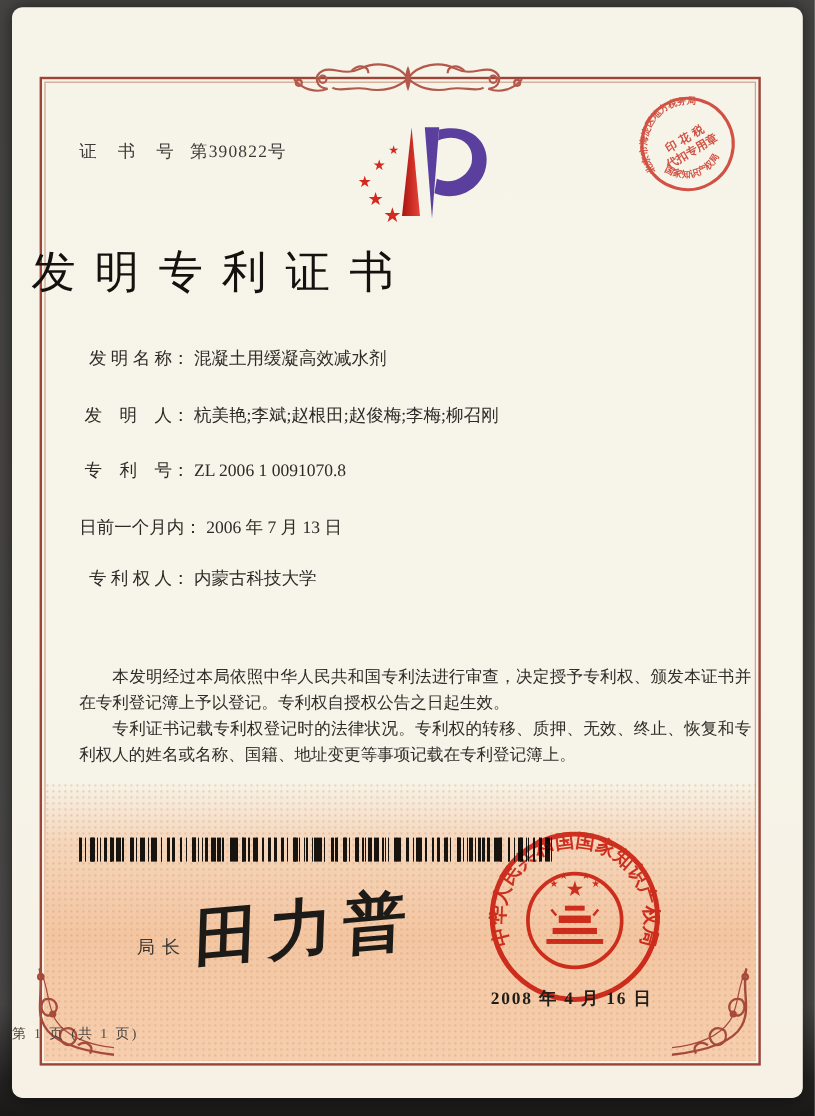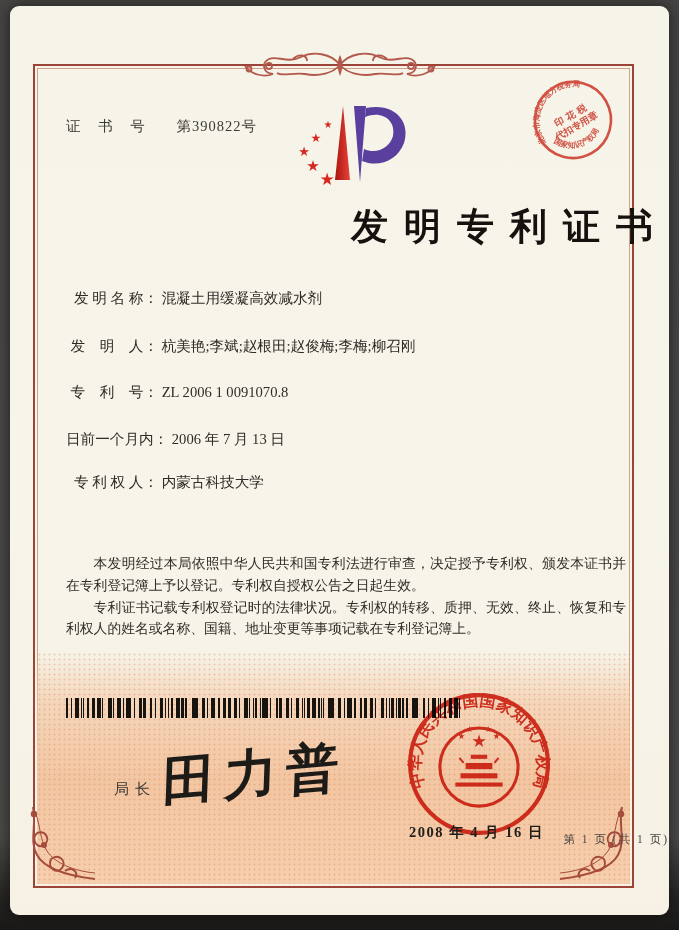--- a/index.html
+++ b/index.html
@@ -15,45 +15,45 @@
   .band{position:absolute;left:2px;right:2px;bottom:2px;height:232px;
         background:
           radial-gradient(rgba(205,120,75,0.28) 0.8px, transparent 1.3px),
           linear-gradient(180deg, rgba(243,198,162,0) 0%, rgba(243,198,162,.65) 22%, #f3c6a2 55%, #f6cfae 100%);
         background-size:5px 5px,100% 100%;}
   .ornament-top{position:absolute;left:50%;transform:translateX(-50%);top:41px;z-index:3;}
   .corner{position:absolute;z-index:3;}
   .corner.left{left:15px;top:799px;}
   .corner.right{left:546px;top:799px;transform:scaleX(-1);}
   .certno{position:absolute;left:56px;top:111px;font-size:14.5px;color:#3c3a36;letter-spacing:1px;z-index:4;}
-  .certno .lbl{letter-spacing:7px;margin-right:20px;}
+  .certno .lbl{letter-spacing:7px;margin-right:2px;}
   .tax-stamp{position:absolute;left:521px;top:72px;width:84px;height:84px;
              transform:rotate(-30deg);mix-blend-mode:multiply;opacity:.92;z-index:4;}
   .logo{position:absolute;left:50%;transform:translateX(-50%);top:94px;z-index:4;}
-  .title{position:absolute;left:0;right:0;top:196px;text-align:right;
-         font-size:37px;font-weight:bold;color:#14110e;letter-spacing:16px;text-indent:16px;z-index:4;}
+  .title{position:absolute;left:0;right:0;top:196px;text-align:left;
+         font-size:37px;font-weight:normal;color:#14110e;letter-spacing:16px;text-indent:16px;z-index:4;}
   .field{position:absolute;left:56px;font-size:14.6px;color:#2e2b27;z-index:4;white-space:nowrap;}
   .field .flabel{display:inline-block;min-width:92px;text-align:right;}
   .f0{top:283px}.f1{top:331px}.f2{top:377px}.f3{top:424px}.f4{top:467px}.f5{top:514px}
   .body-text{position:absolute;left:56px;top:547px;width:560px;z-index:4;
              font-size:13.8px;line-height:21.8px;color:#2f2c28;text-align:justify;}
   .body-text p{margin:0;text-indent:2em;}
   .barcode{position:absolute;left:56px;top:692px;width:398px;height:20px;z-index:4;
      background-image:
        repeating-linear-gradient(90deg,#17130f 0 2px,transparent 2px 5px,#17130f 5px 6px,transparent 6px 10px,#17130f 10px 13px,transparent 13px 15px,#17130f 15px 16px,transparent 16px 21px),
        repeating-linear-gradient(90deg,#17130f 0 1px,transparent 1px 9px,#17130f 9px 12px,transparent 12px 17px);}
   .sig-label{position:absolute;left:104px;top:774px;font-size:15px;letter-spacing:6px;color:#3a3733;z-index:5;}
   .signature{position:absolute;left:152px;top:733px;font-size:53px;font-weight:600;color:#1d1b18;
              letter-spacing:9px;transform:rotate(-5deg) skewX(-7deg);z-index:5;
              font-family:"DejaVu Sans","Liberation Sans",sans-serif;}
   .seal{position:absolute;left:396px;top:685px;width:146px;height:146px;
         mix-blend-mode:multiply;z-index:5;}
   .issue-date{position:absolute;left:399px;top:817px;font-size:14.5px;font-weight:bold;
               color:#211e1a;letter-spacing:1.5px;z-index:6;}
-  .page-footer{position:absolute;left:0;right:0;top:826px;text-align:right;
+  .page-footer{position:absolute;left:0;right:0;top:848px;text-align:left;
                font-size:11.5px;color:#4a4540;letter-spacing:2px;z-index:6;}
   svg text{font-family:"DejaVu Sans","Liberation Sans",sans-serif;}
 </style>
 </head>
 <body>
 
 <div class="paper">
 
   <div class="frame">
     <div class="band"></div>

